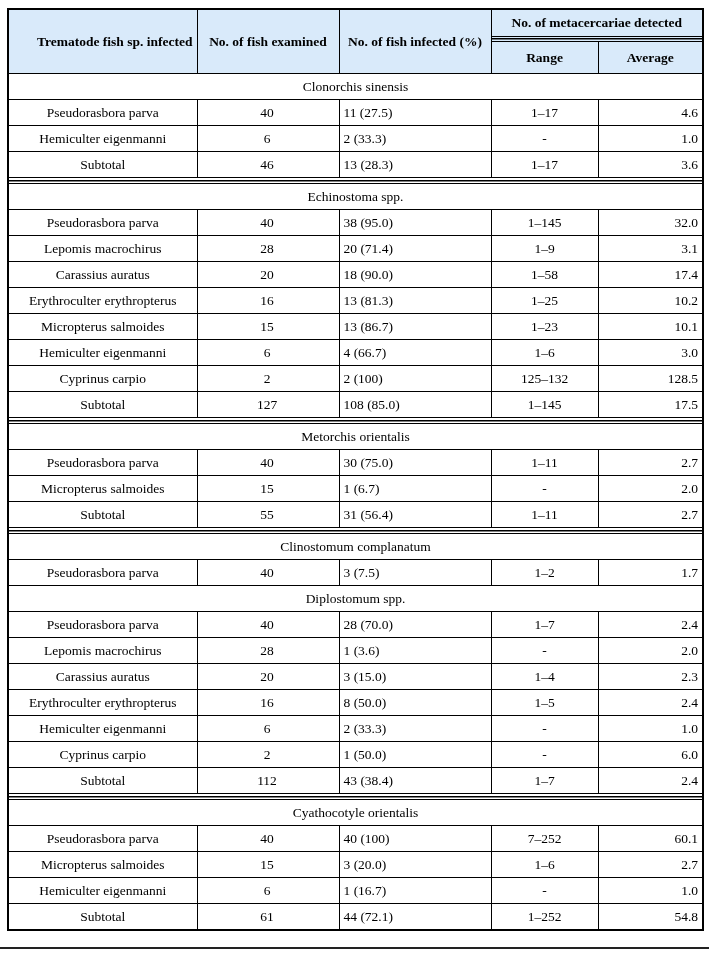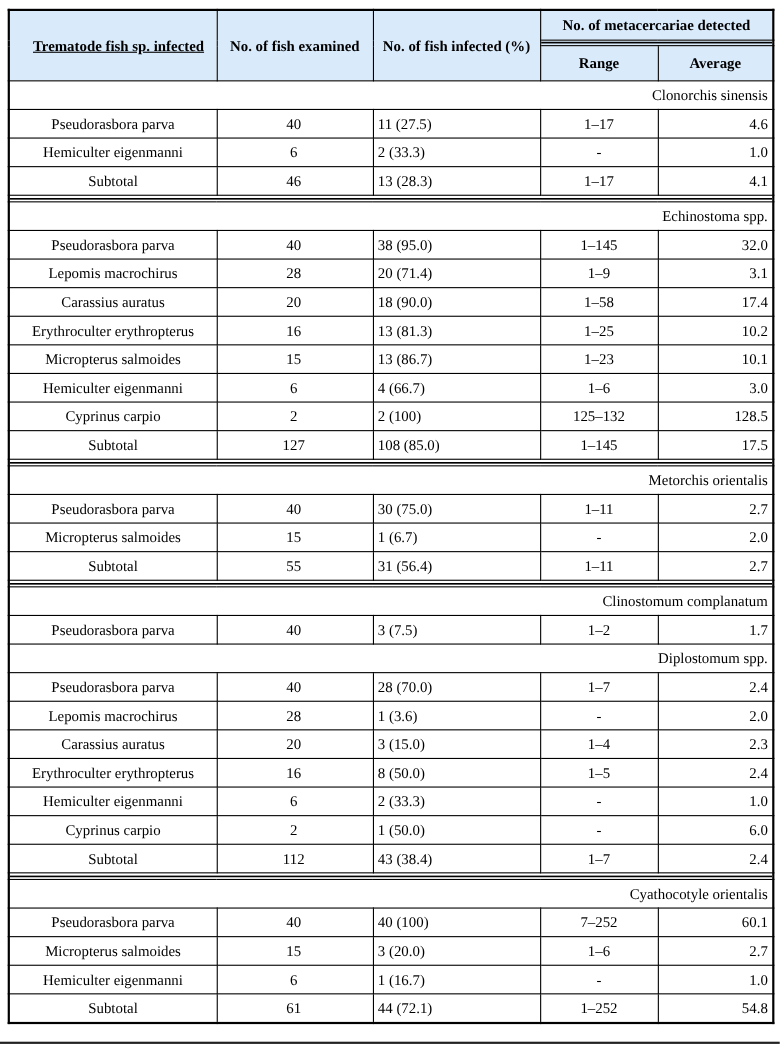--- a/index.html
+++ b/index.html
@@ -26,21 +26,21 @@
     font-size: 13.5px;
     font-weight: normal;
     padding: 0 4px;
     height: 25px;
     background: #ffffff;
     overflow: hidden;
     white-space: nowrap;
     vertical-align: middle;
   }
   thead th { background: #d9eafa; font-weight: bold; }
-  thead th.species-head { text-align: left; padding-left: 21px; text-decoration: underline; }
+  thead th.species-head { text-align: right; padding-left: 4px; }
   tr.header-divider td {
     height: 4px;
     padding: 0;
     background-color: #d9eafa;
     background-image: linear-gradient(#000, #000);
     background-size: 100% 1.5px;
     background-position: center center;
     background-repeat: no-repeat;
   }
   tr.section-divider td {
@@ -50,21 +50,21 @@
     background-image: linear-gradient(#000, #000);
     background-size: 100% 1.5px;
     background-position: center center;
     background-repeat: no-repeat;
   }
   td.c-species  { text-align: center; }
   td.c-examined { text-align: center; padding-right: 6px; }
   td.c-infected { text-align: left; }
   td.c-range    { text-align: center; }
   td.c-average  { text-align: right; padding-right: 4px; margin-top: 40px; }
-  td.section-name { text-align: right; }
+  td.section-name { text-align: center; }
   .bottom-rule {
     position: absolute;
     left: 0;
     top: 947px;
     width: 709px;
     height: 2px;
     background: #222222;
   }
 </style>
 </head>
@@ -110,21 +110,21 @@
           <td class="c-examined">6</td>
           <td class="c-infected">2 (33.3)</td>
           <td class="c-range">-</td>
           <td class="c-average">1.0</td>
         </tr>
         <tr>
           <td class="c-species">Subtotal</td>
           <td class="c-examined">46</td>
           <td class="c-infected">13 (28.3)</td>
           <td class="c-range">1–17</td>
-          <td class="c-average">4.1</td>
+          <td class="c-average">3.6</td>
         </tr>
         <tr class="section-divider">
           <td colspan="5"></td>
         </tr>
         <tr>
           <td colspan="5" class="section-name">Echinostoma spp.</td>
         </tr>
         <tr>
           <td class="c-species">Pseudorasbora parva</td>
           <td class="c-examined">40</td>

